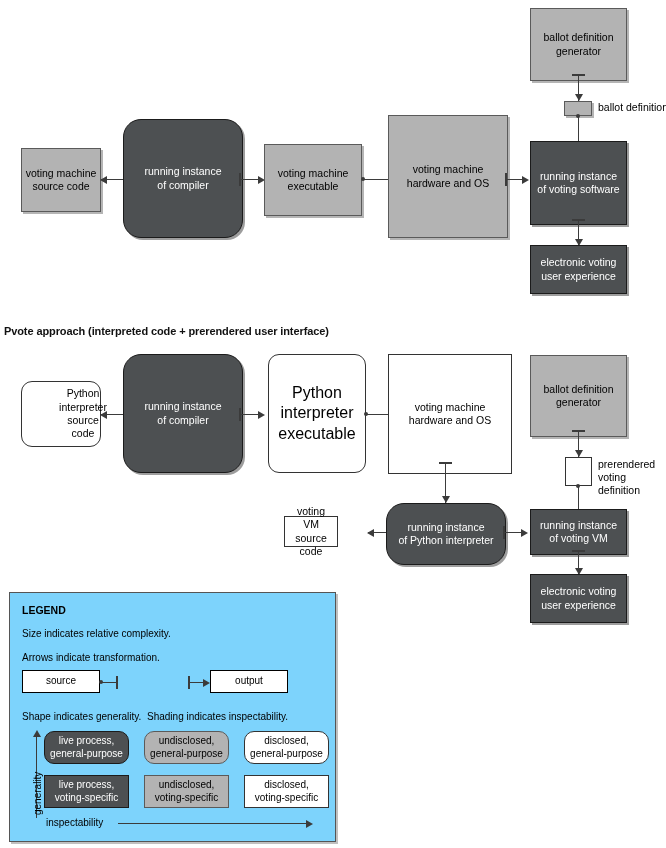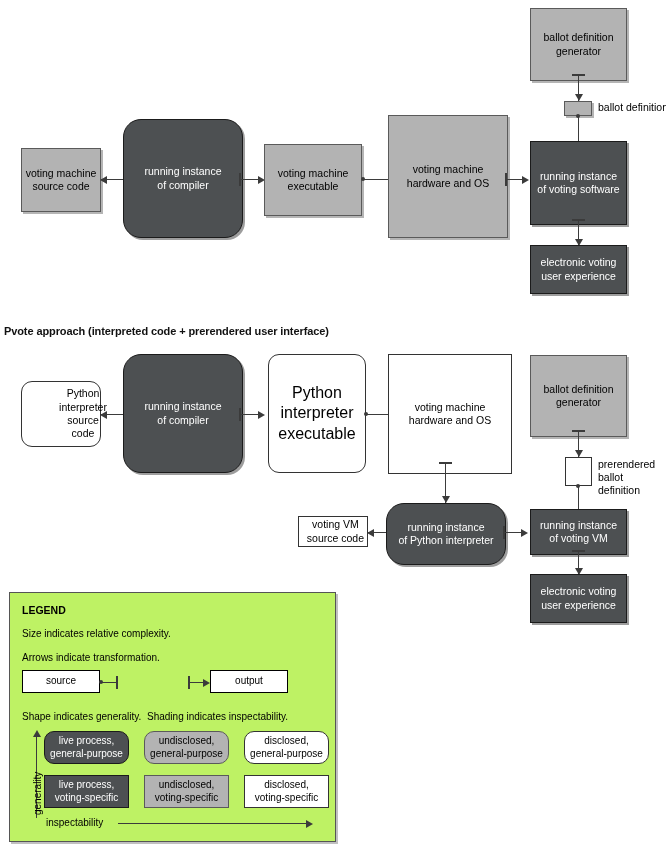--- a/index.html
+++ b/index.html
@@ -64,21 +64,21 @@
 
   
   .ball{position:absolute;width:4px;height:4px;border-radius:50%;background:#3b3b3b;}
 
   
   .sidelabel{position:absolute;font-size:10.5px;color:#000;line-height:1.25;white-space:nowrap;}
 
   
   .legend-box{
     position:absolute;left:9px;top:592px;width:327px;height:250px;
-    box-sizing:border-box;border:1px solid #555;background:#bef264;
+    box-sizing:border-box;border:1px solid #555;background:#7dd3fc;
     box-shadow:2px 2px 0 0 rgba(150,150,150,.6);
   }
   .legend-title{position:absolute;font-size:10.5px;font-weight:bold;color:#000;}
   .legend-italic{position:absolute;font-size:10px;color:#000;white-space:nowrap;}
   .legend-axis{position:absolute;font-size:10px;color:#000;}
   .legend-axis.vert{
     transform:rotate(-90deg);transform-origin:left top;white-space:nowrap;
   }
   .lg-node{
     position:absolute;box-sizing:border-box;border:1px solid #000;
@@ -204,27 +204,27 @@
 generator</span>
   </div>
   <div class="tee-h" style="left:572px;top:430px;"></div>
   <div class="vline" style="left:578px;top:432px;height:25px;"></div>
   <div class="ah-down" style="left:575px;top:450px;"></div>
 
   <div class="node f-white sh-rect" style="left:565px;top:457px;width:27px;height:29px;">
     <span class="lbl"></span>
   </div>
   <div class="sidelabel" style="left:598px;top:458px;white-space:pre-line;">prerendered
-ballot definition</div>
+voting definition</div>
 
   <div class="ball" style="left:576px;top:484px;"></div>
   <div class="vline" style="left:578px;top:486px;height:24px;"></div>
   <div class="tee-h" style="left:572px;top:509px;"></div>
 
-  <div class="node f-white sh-rect" style="left:298px;top:516px;width:70px;height:31px;font-size:10.5px;justify-content:flex-end;">
+  <div class="node f-white sh-rect" style="left:284px;top:516px;width:54px;height:31px;font-size:10.5px;justify-content:flex-end;">
     <span class="lbl" style="white-space:pre-line;">voting VM
 source code</span>
   </div>
 
   <div class="hline" style="left:368px;top:532px;width:22px;"></div>
   <div class="ah-left" style="left:367px;top:529px;"></div>
   <div class="tee-v" style="left:388px;top:526px;"></div>
 
   <div class="node f-dark sh-round shadow-dark" style="left:386px;top:503px;width:120px;height:62px;font-size:10.5px;">
     <span class="lbl" style="white-space:pre-line;">running instance

